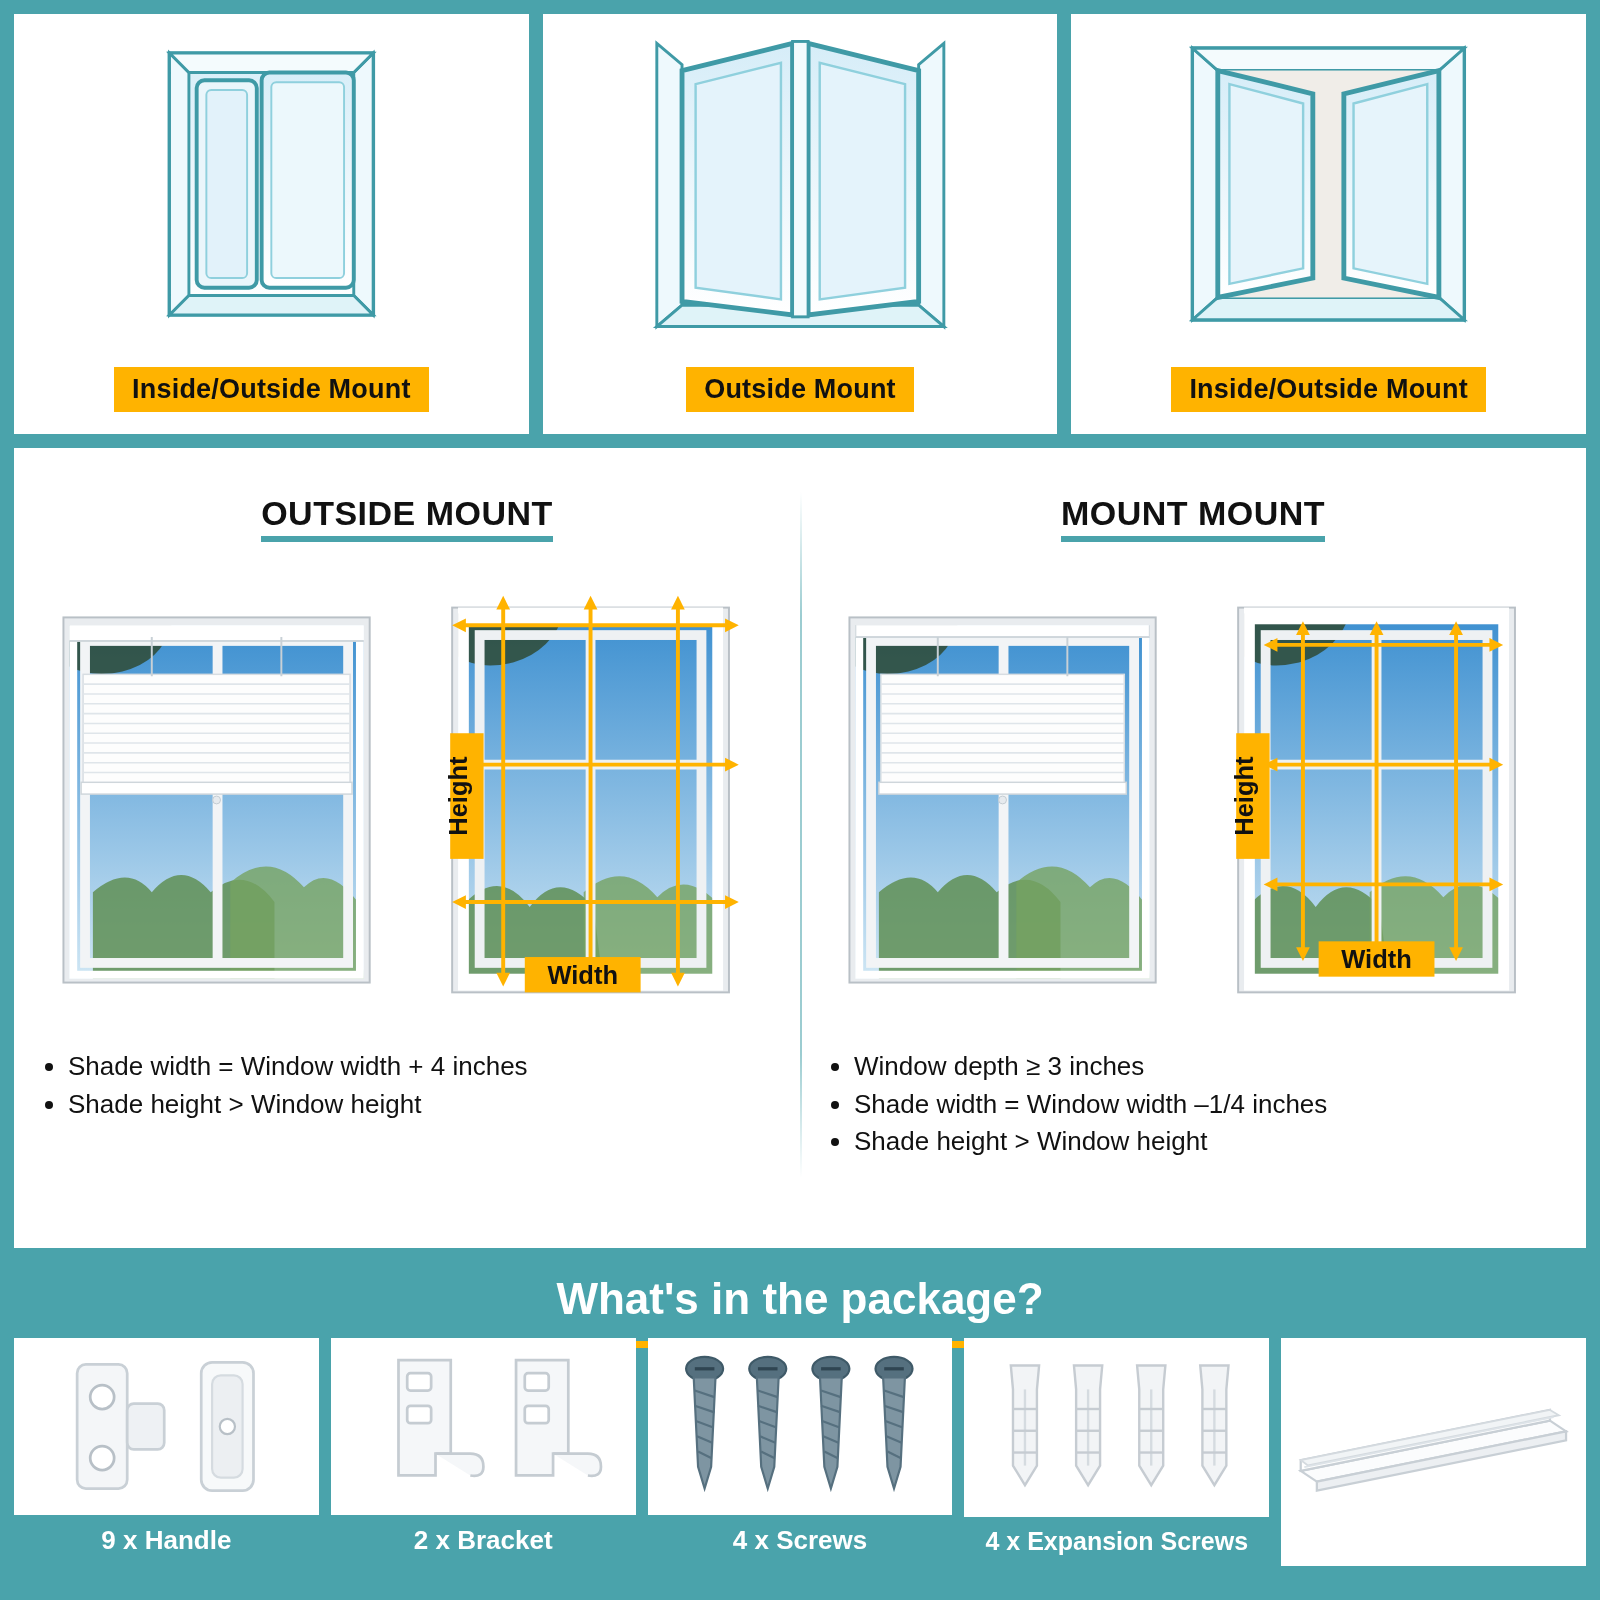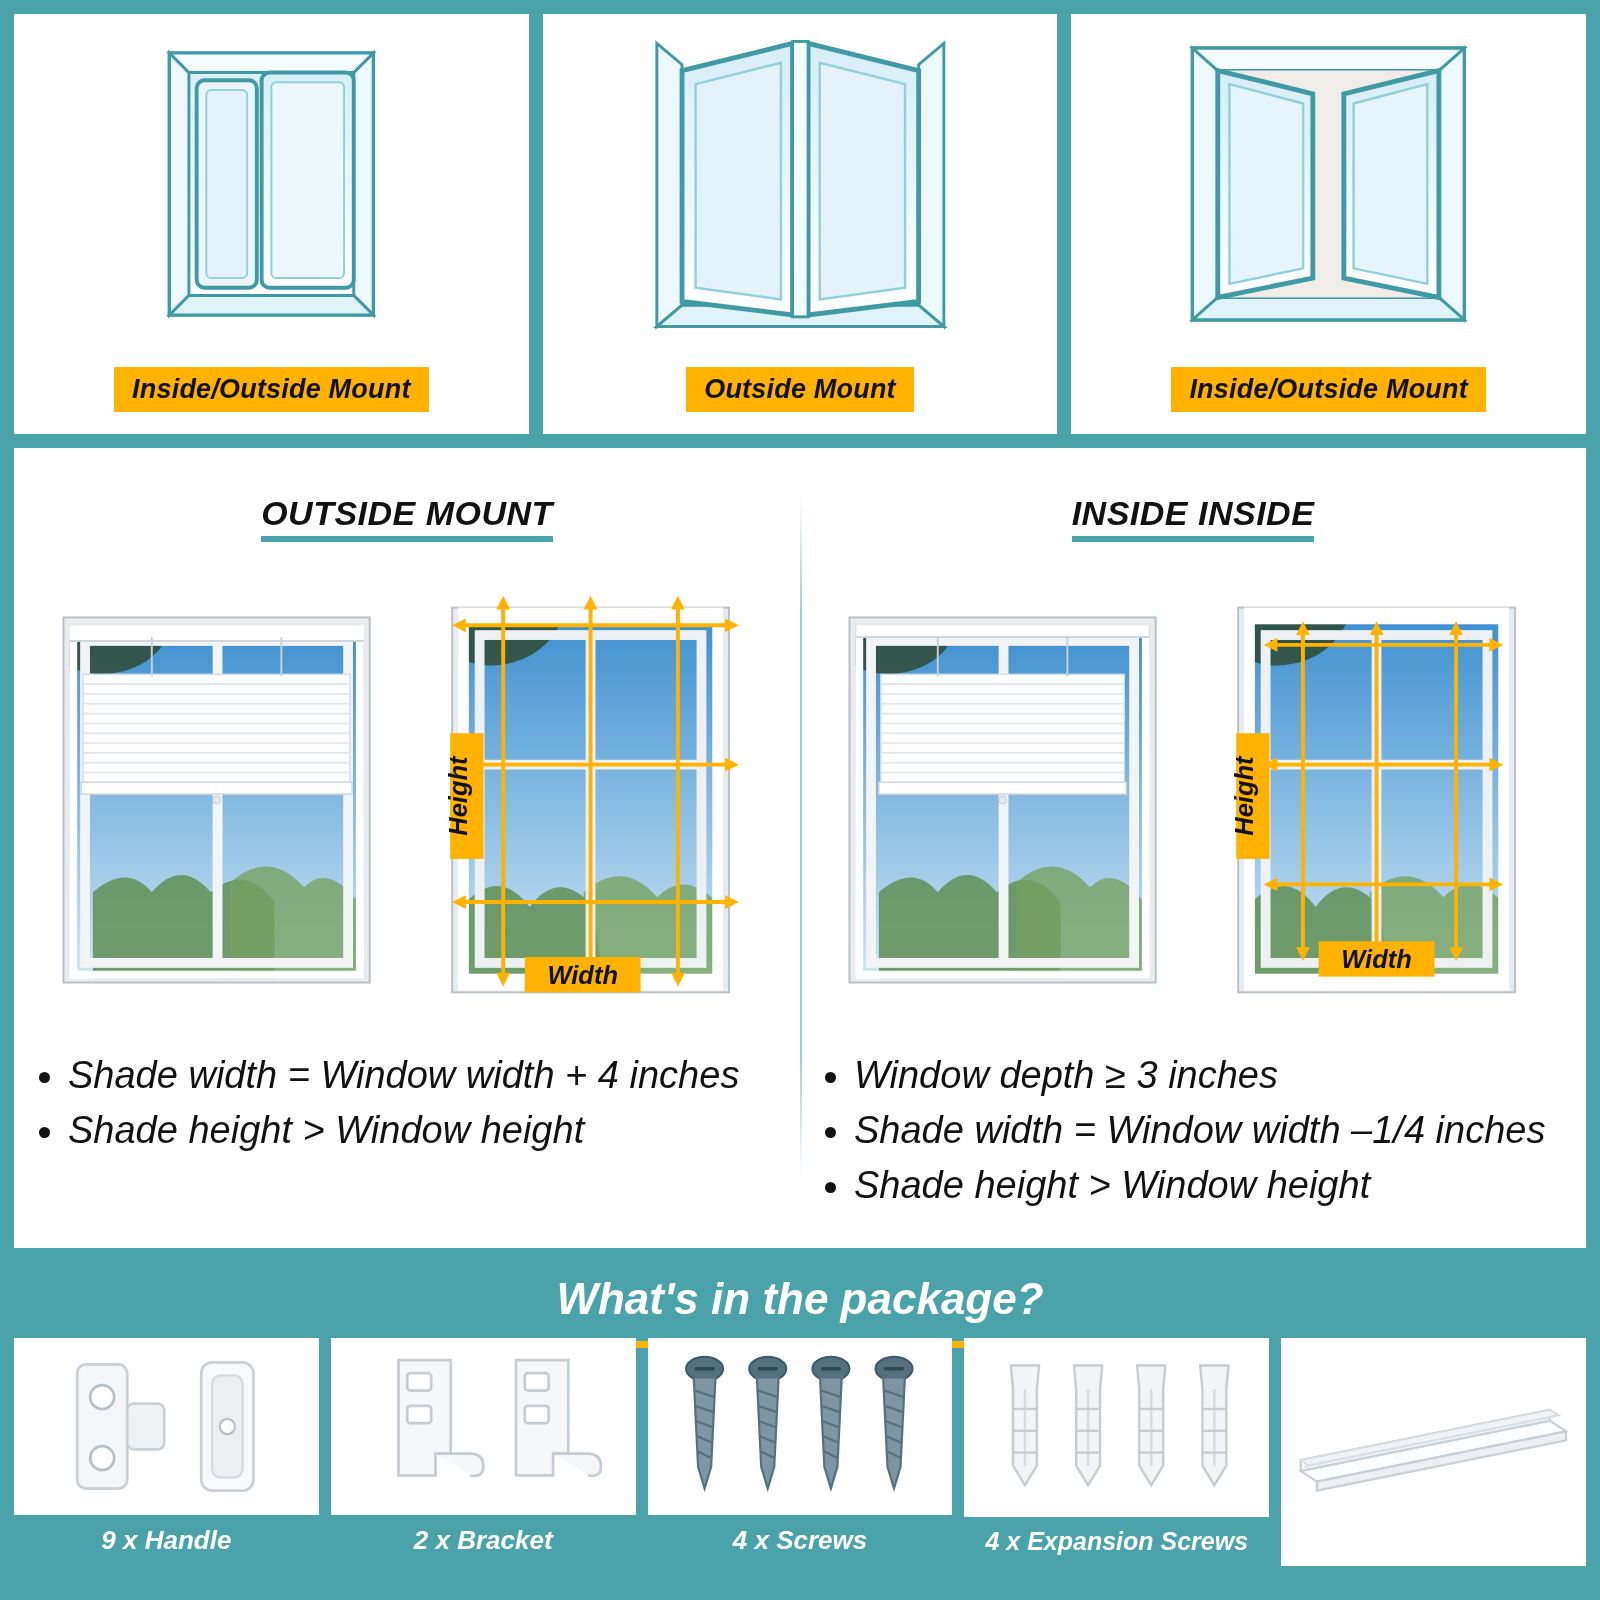--- a/index.html
+++ b/index.html
@@ -3,21 +3,21 @@
 <meta charset="utf-8">
 <style>
   html,body{margin:0;padding:0;}
   body{
     width:1600px;height:1600px;
     background:#4aa3ab;
     font-family:"Liberation Sans", sans-serif;
     -webkit-font-smoothing:antialiased;
     overflow:hidden;
   }
-  .page{position:relative;width:1600px;height:1600px;box-sizing:border-box;padding:14px;font-style:italic;}
+  .page{position:relative;width:1600px;height:1600px;box-sizing:border-box;padding:14px;}
 
   
   .top-row{display:flex;gap:14px;height:420px;}
   .top-card{
     background:#ffffff;flex:1;position:relative;
     display:flex;flex-direction:column;align-items:center;justify-content:flex-end;
   }
   .top-art{position:absolute;top:10px;left:0;right:0;height:320px;}
   .mount-tag{
     background:#ffb300;color:#111;font-weight:bold;font-size:27px;
@@ -39,21 +39,21 @@
     text-align:center;font-size:34px;font-weight:bold;color:#111;
     letter-spacing:.5px;display:block;margin:18px 0 0 0;
   }
   .mid-title span{
     display:inline-block;padding-bottom:3px;
     border-bottom:6px solid #4aa3ab;
   }
   .mid-art{position:relative;height:470px;margin-top:22px;}
   .bullets{margin-top:14px;padding-left:34px;}
   .bullets li{
-    font-size:38px;color:#111;line-height:1.45;list-style:disc;
+    font-size:26px;color:#111;line-height:1.45;list-style:disc;
   }
 
   
   .pkg-heading{
     text-align:center;margin:26px 0 14px 0;
   }
   .pkg-heading span{
     font-size:44px;font-weight:bold;color:#ffffff;
     border-bottom:7px solid #ffb300;padding-bottom:18px;
   }
@@ -265,21 +265,21 @@
       </div>
 
       <ul class="bullets">
         <li>Shade width = Window width + 4 inches</li>
         <li>Shade height &gt; Window height</li>
       </ul>
     </div>
 
     <div class="mid-half">
       <div class="mid-title">
-        <span>INSIDE INSIDE</span>
+        <span>MOUNT MOUNT</span>
       </div>
 
       <div class="mid-art">
         <svg viewBox="0 0 760 470" width="100%" height="100%">
           <defs>
             <linearGradient id="sky2" x1="0" y1="0" x2="0" y2="1">
               <stop offset="0%" stop-color="#3c8fd0"></stop>
               <stop offset="100%" stop-color="#cfe6f4"></stop>
             </linearGradient>
             <clipPath id="clipC">

